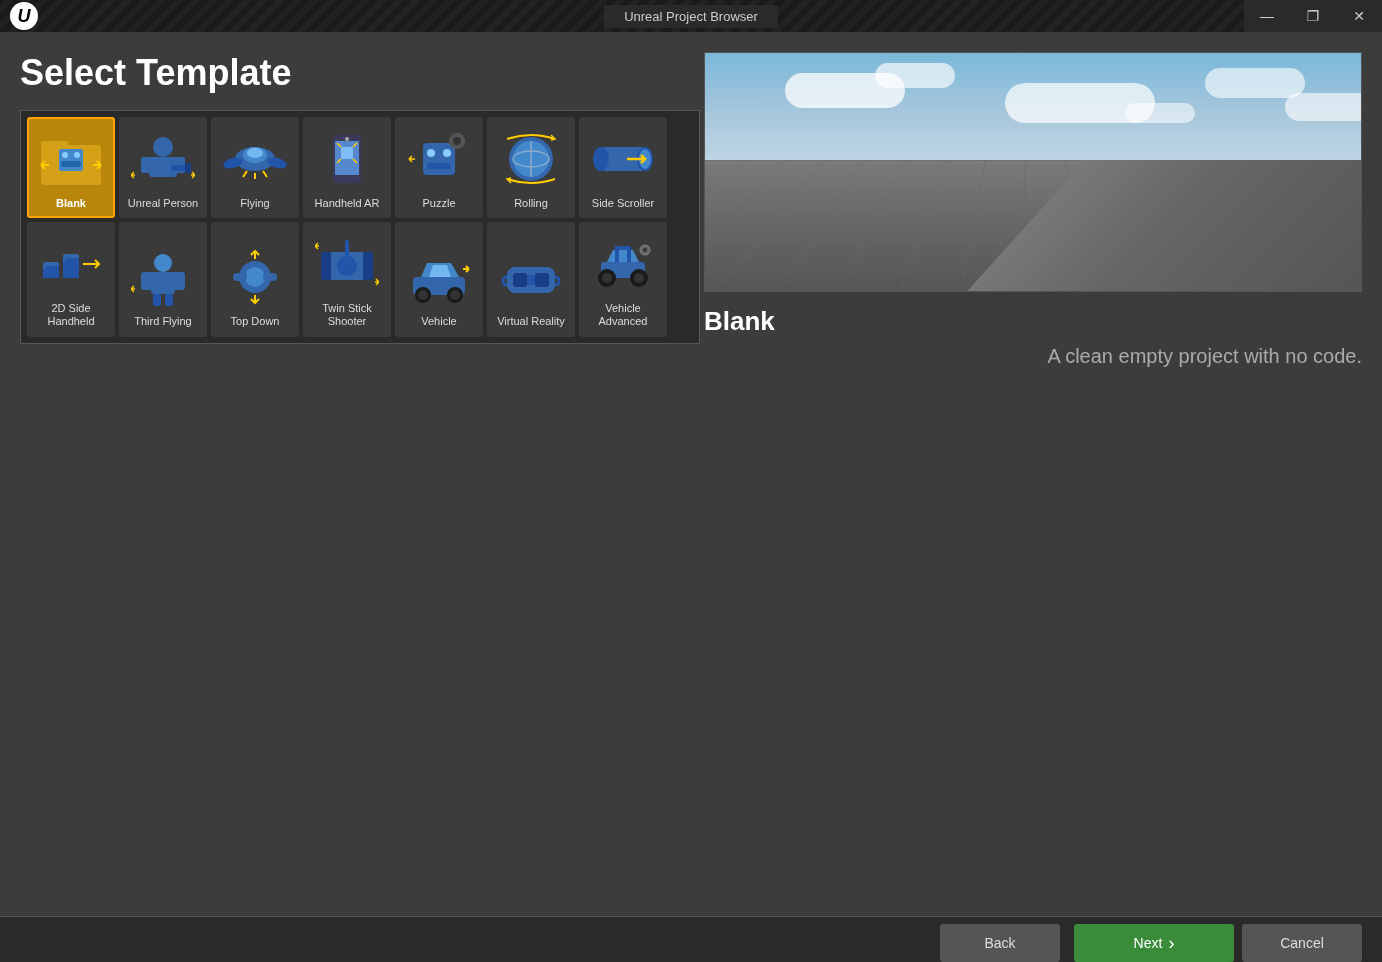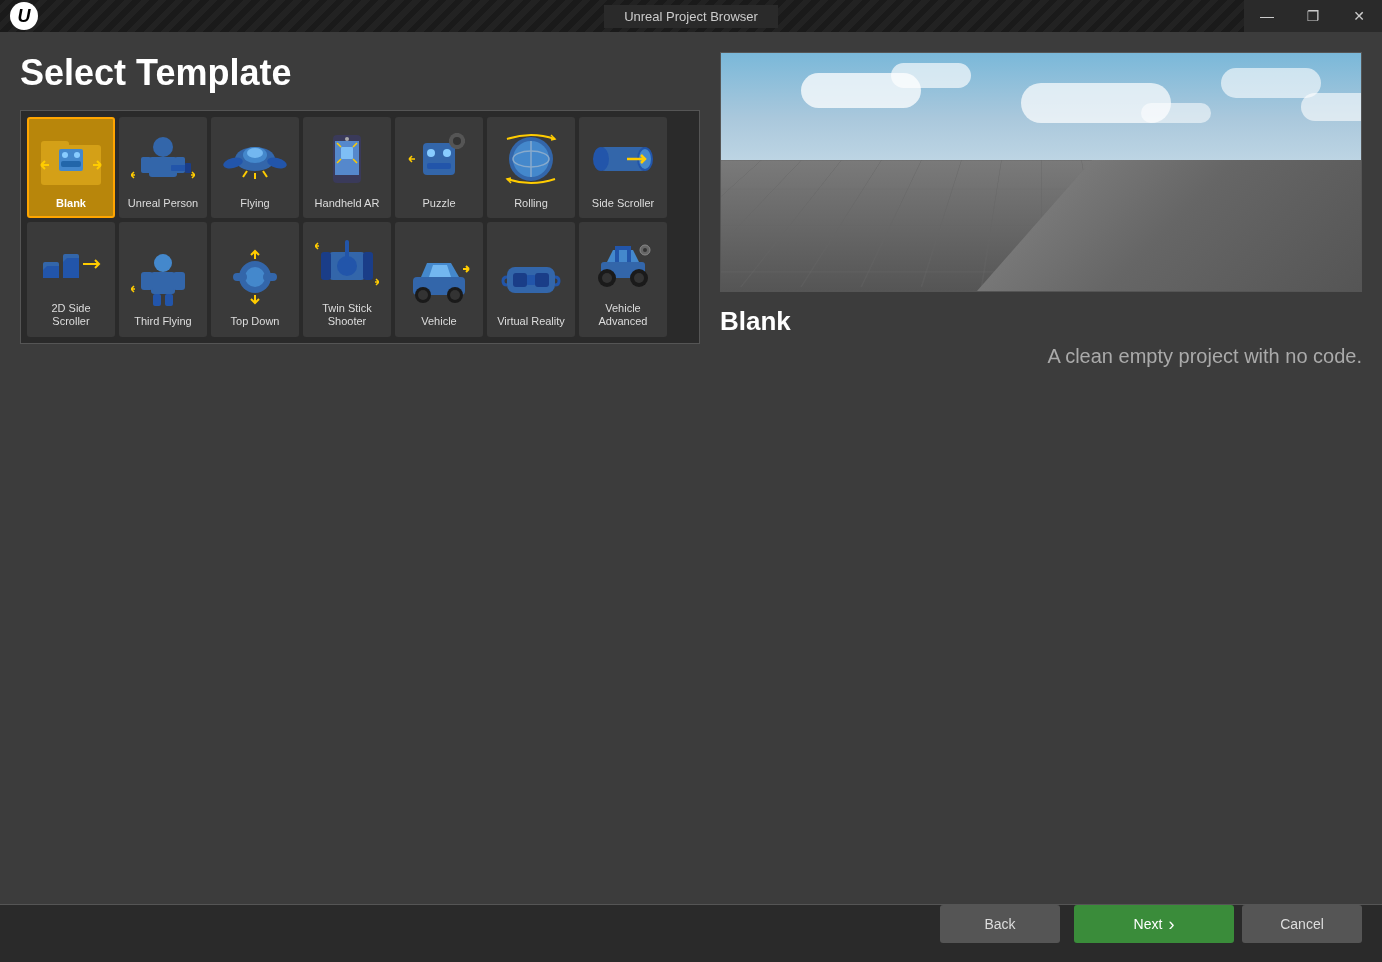--- a/index.html
+++ b/index.html
@@ -53,21 +53,21 @@
       display: flex;
       align-items: center;
       justify-content: center;
     }
 
     
     .main-content {
       display: flex;
       height: calc(962px - 32px - 58px);
       padding: 20px 20px 10px 20px;
-      gap: 20px;
+      gap: 4px;
     }
 
     
     .left-panel {
       flex: 0 0 680px;
     }
 
     .page-title {
       font-size: 36px;
       font-weight: bold;
@@ -159,25 +159,25 @@
       color: #aaa;
       text-align: right;
     }
 
     
     .bottom-bar {
       position: absolute;
       bottom: 0;
       left: 0;
       right: 0;
-      height: 58px;
+      height: 46px;
       background: #2a2a2a;
       border-top: 1px solid #555;
       display: flex;
-      align-items: flex-start;
+      align-items: flex-end;
       justify-content: flex-end;
       padding: 0 20px;
       gap: 8px;
     }
 
     .btn {
       height: 38px;
       padding: 0 30px;
       font-size: 14px;
       cursor: pointer;
@@ -395,21 +395,21 @@
           <svg viewBox="0 0 64 64" xmlns="http://www.w3.org/2000/svg">
 
             <rect x="4" y="30" width="16" height="16" rx="2" fill="#3366aa"></rect>
             <path d="M4 38 L8 34 L20 34 L20 46 L4 46" fill="#2255aa"></path>
             <rect x="24" y="22" width="16" height="24" rx="2" fill="#3366aa"></rect>
             <path d="M24 30 L28 26 L40 26 L40 46 L24 46" fill="#2255aa"></path>
 
             <path d="M44 32 L60 32 M56 28 L60 32 L56 36" stroke="#ffcc00" stroke-width="2" fill="none"></path>
           </svg>
         </div>
-        <span class="template-label">2D Side Scroller</span>
+        <span class="template-label">2D Side Handheld</span>
       </div>
 
       <div class="template-item">
         <div class="template-icon">
           <svg viewBox="0 0 64 64" xmlns="http://www.w3.org/2000/svg">
 
             <circle cx="32" cy="18" r="9" fill="#4488cc"></circle>
             <rect x="20" y="27" width="24" height="22" rx="3" fill="#3366aa"></rect>
             <rect x="10" y="27" width="12" height="18" rx="3" fill="#3366aa"></rect>
             <rect x="42" y="27" width="12" height="18" rx="3" fill="#3366aa"></rect>

